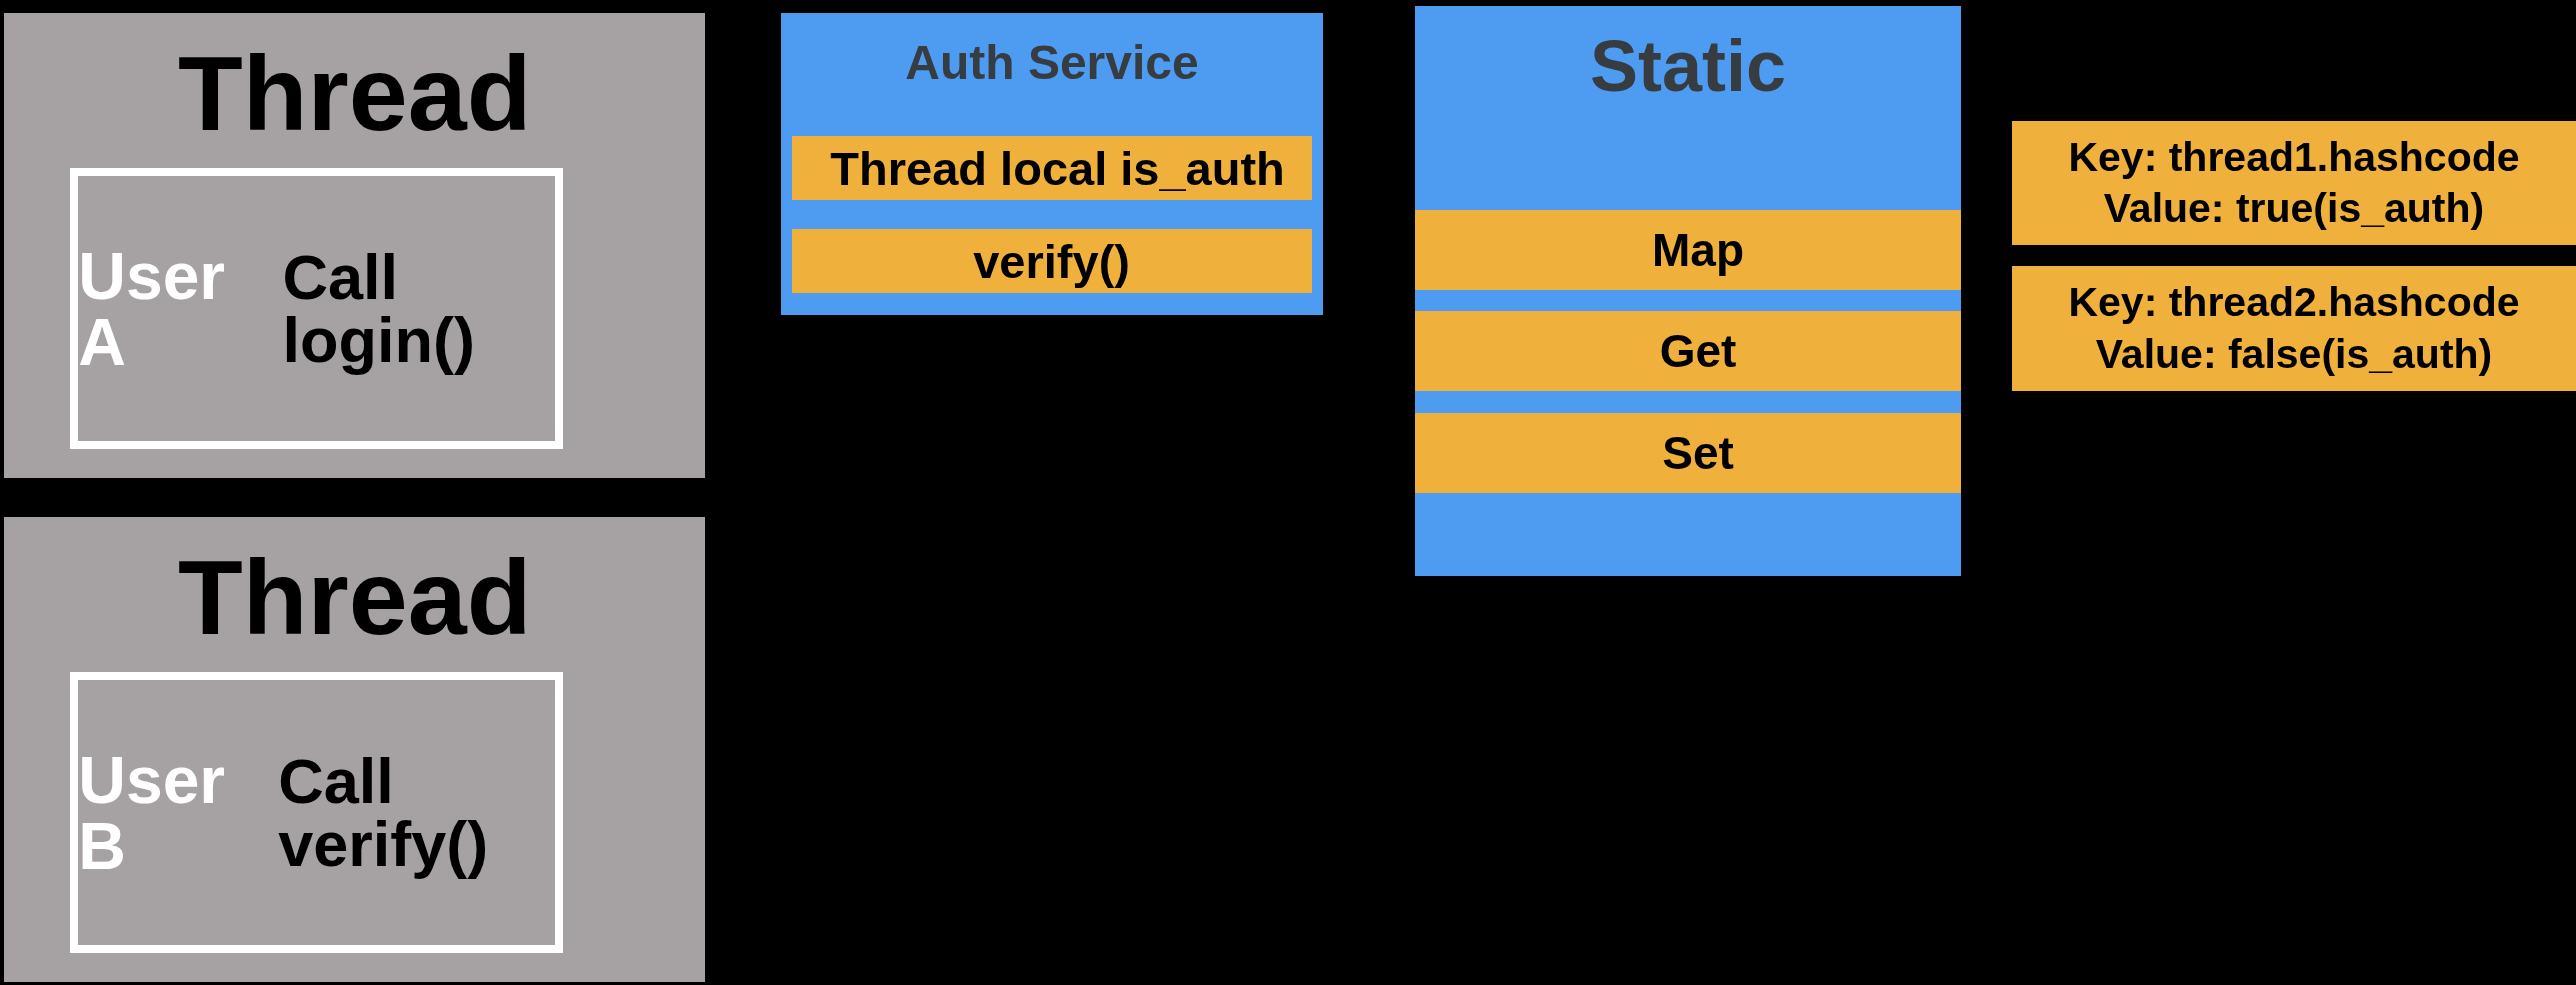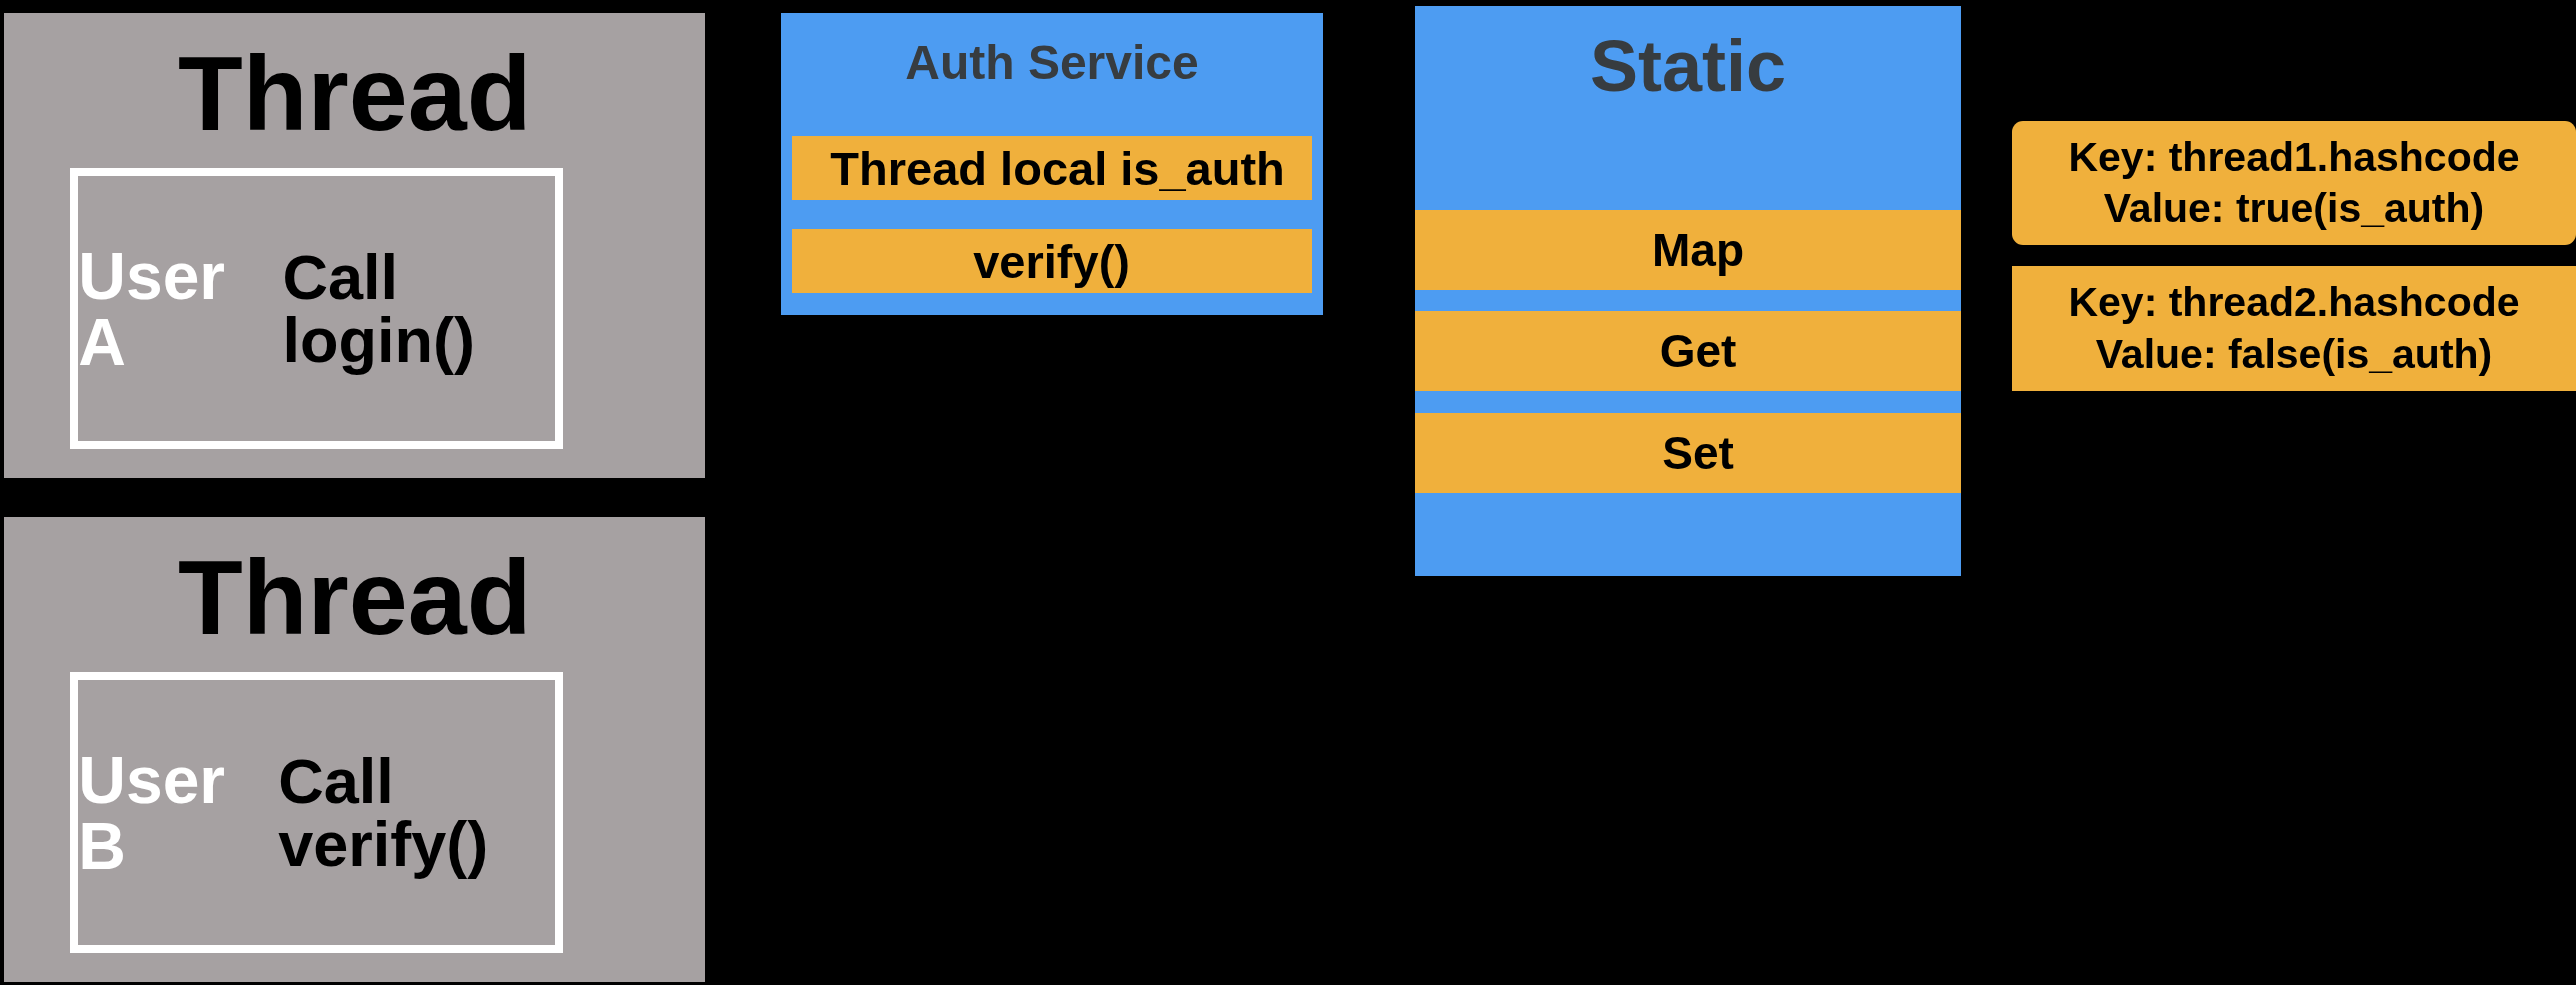--- a/index.html
+++ b/index.html
@@ -110,21 +110,21 @@
     background: #F0B03C;
     display: flex;
     flex-direction: column;
     align-items: center;
     justify-content: center;
     color: #000000;
     font-size: 41px;
     line-height: 1.25;
     text-align: center;
   }
-  .entry-box.pos-1 { top: 121px; height: 124px; border-radius: 11px; }
+  .entry-box.pos-1 { top: 121px; height: 124px; }
   .entry-box.pos-2 { top: 266px; height: 125px; }
 </style>
 </head>
 <body>
 
 <div class="canvas">
 
   <div class="thread-box pos-1">
     <div class="thread-title">Thread</div>
     <div class="inner-box">

